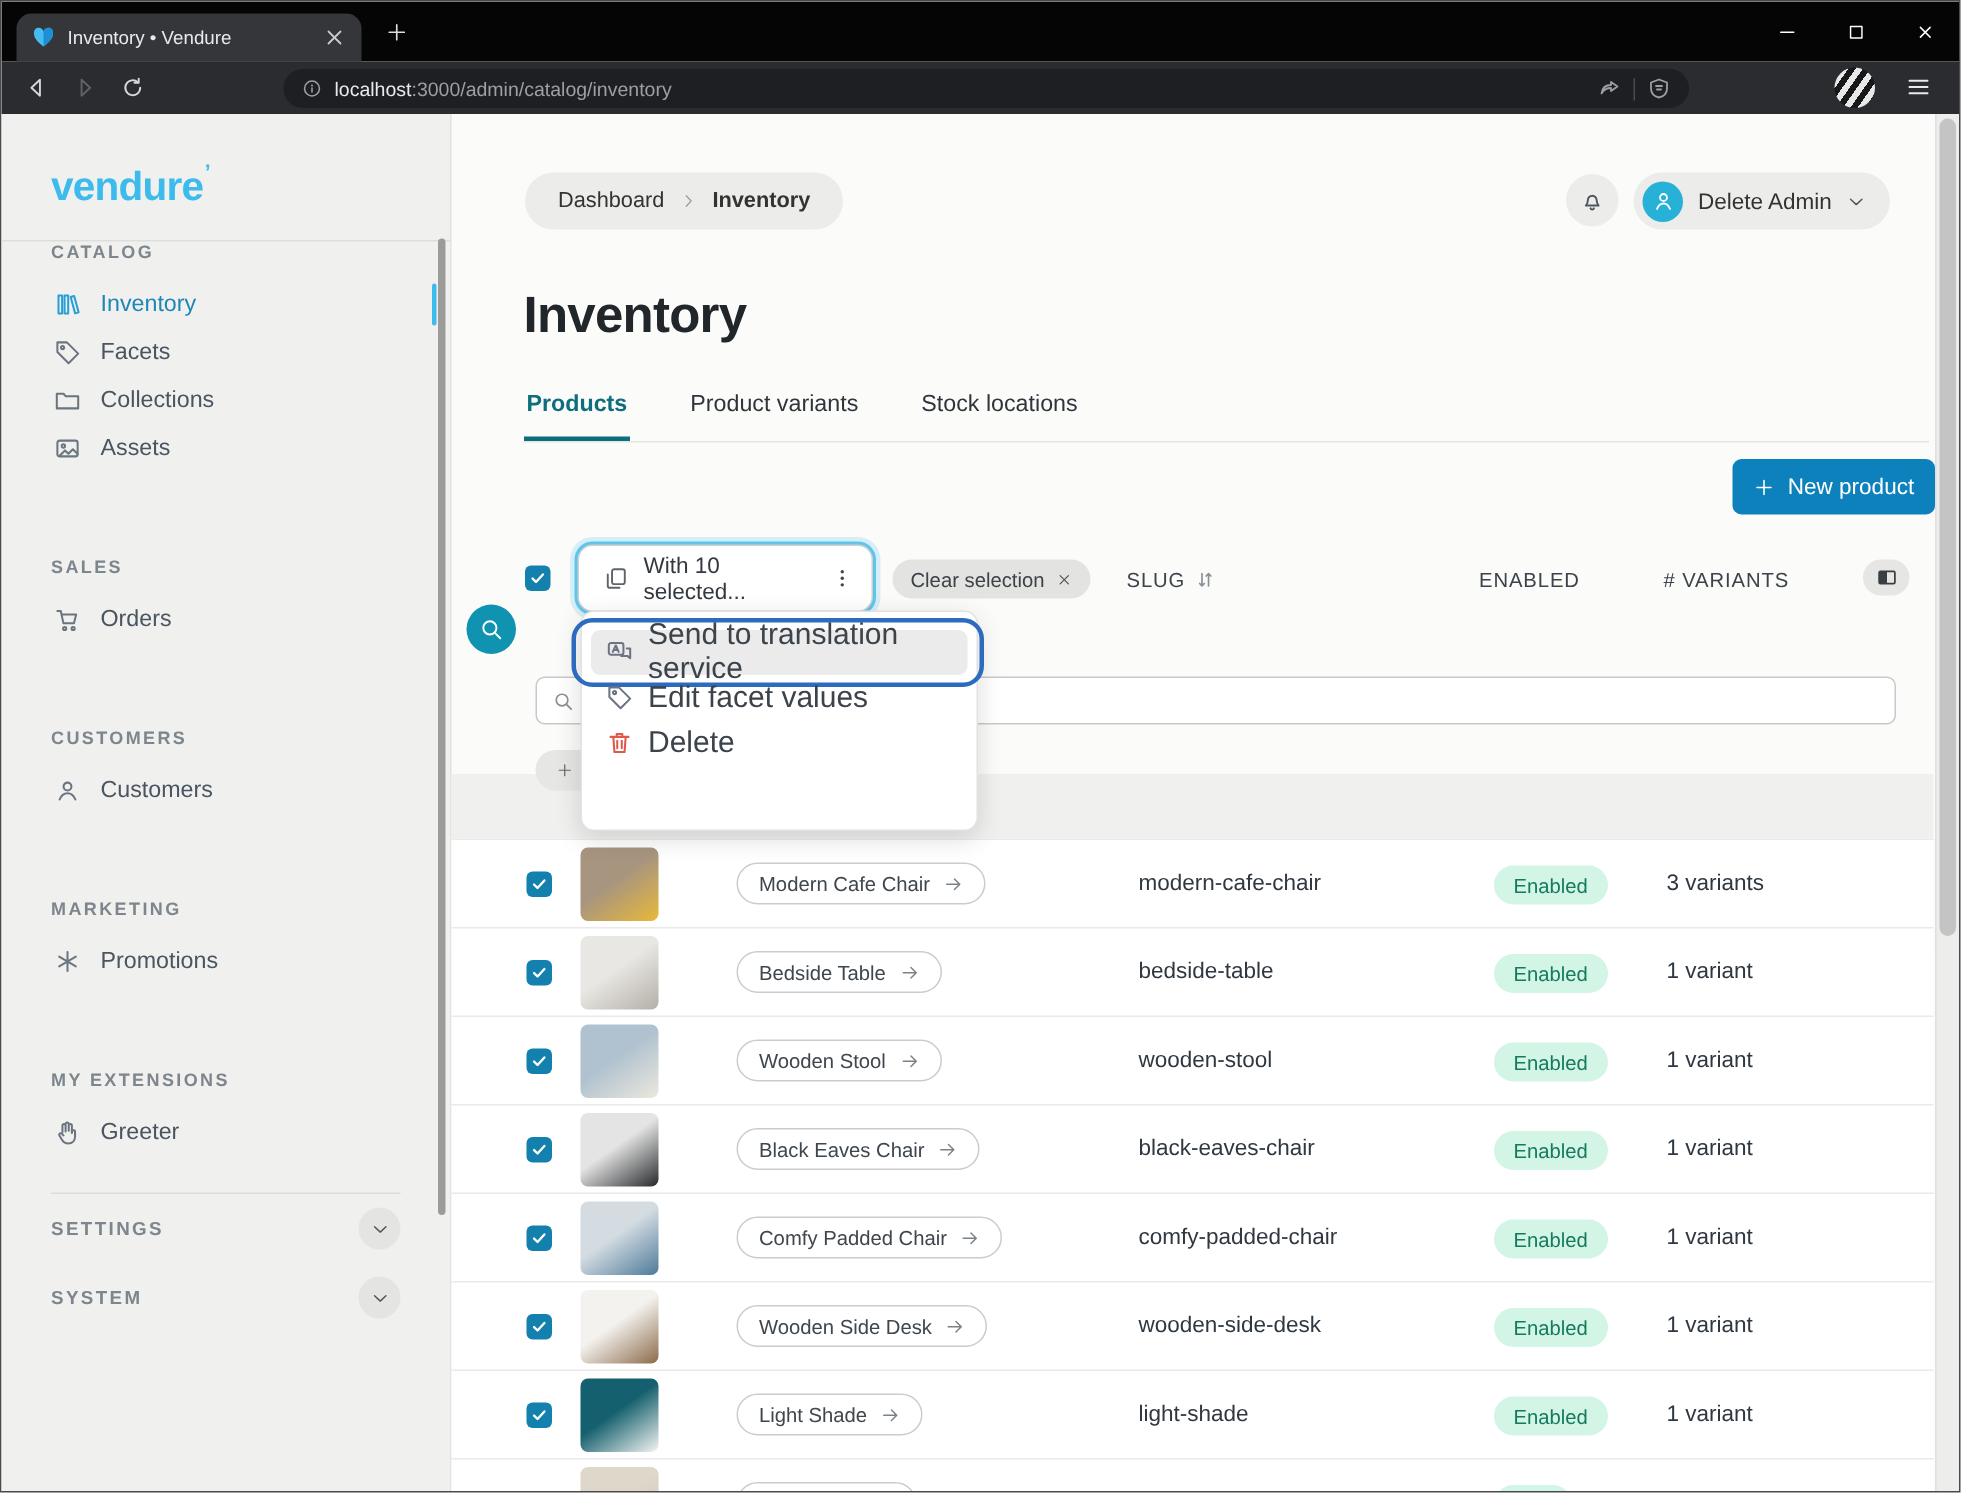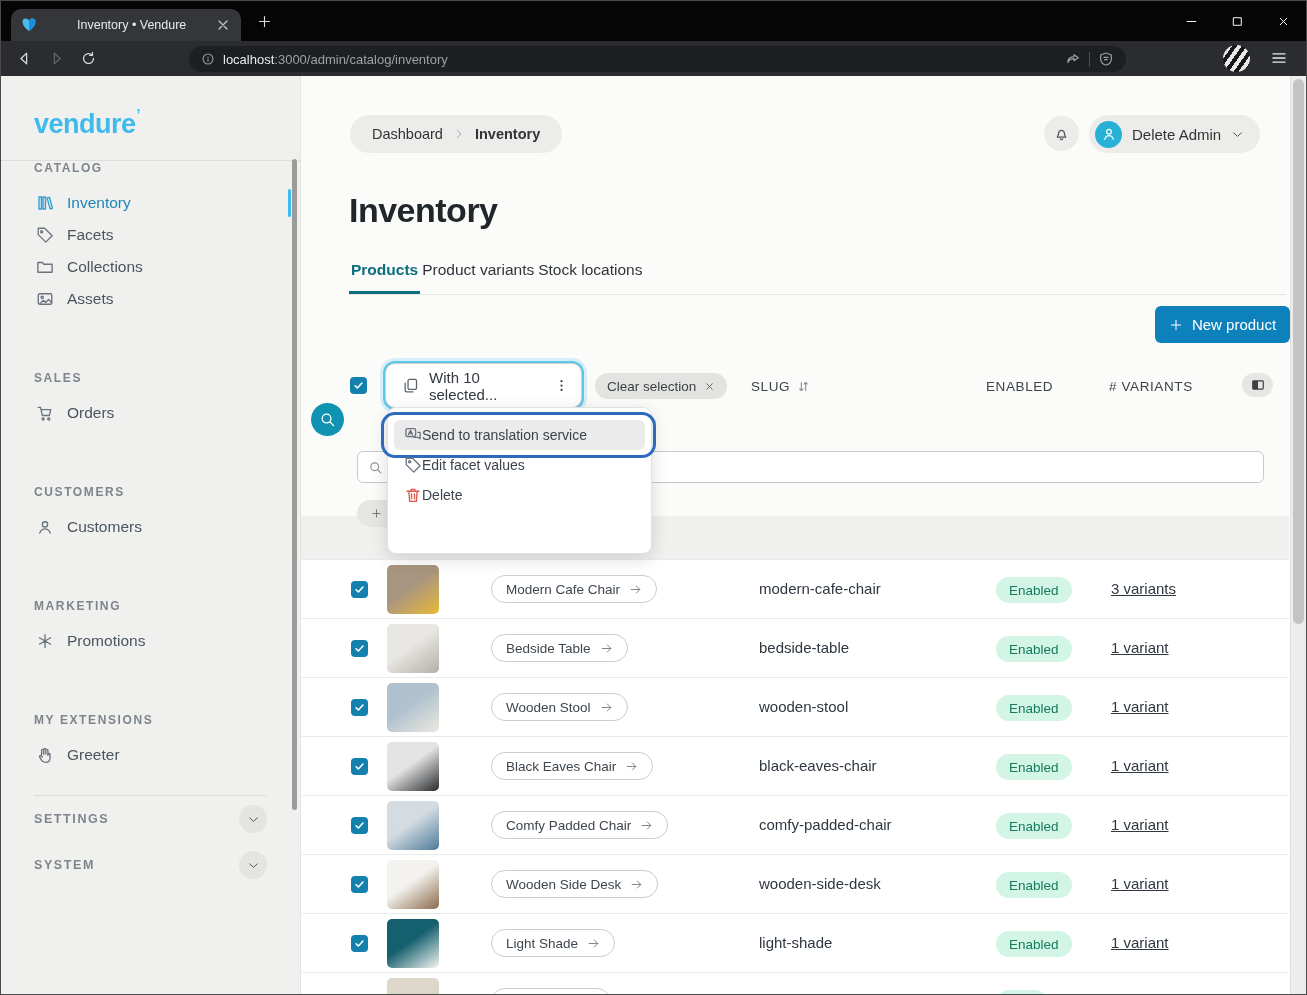--- a/index.html
+++ b/index.html
@@ -4,21 +4,21 @@
 <style>
   * { margin:0; padding:0; box-sizing:border-box; }
   html,body { font-family:"Liberation Sans",sans-serif; }
   .window { position:relative; width:1307px; height:995px; background:#fff; overflow:hidden;
             border:1px solid #4a4a4a; }
 
   
   .titlebar { position:absolute; left:0; top:0; right:0; height:40px; background:#050505; }
   .tab { position:absolute; left:10px; top:8px; width:230px; height:32px; background:#35363a;
          border-radius:10px 10px 0 0; display:flex; align-items:center; padding:0 10px; gap:8px; }
-  .tab-title { color:#e8eaed; font-size:12.5px; flex:1; white-space:nowrap; overflow:hidden;margin-left:32px; }
+  .tab-title { color:#e8eaed; font-size:12.5px; flex:1; white-space:nowrap; overflow:hidden; }
   .tab .ic { width:16px; height:16px; flex:0 0 16px; }
   .tab-close { width:16px; height:16px; color:#c8cacd; }
   .newtab { position:absolute; left:256px; top:13px; width:15px; height:15px; color:#dadce0; }
   .wincontrols { position:absolute; right:0; top:0; height:40px; display:flex; }
   .winbtn { width:46px; height:40px; display:flex; align-items:center; justify-content:center; color:#fff; }
   .winbtn .ic { width:13px; height:13px; }
 
   .btoolbar { position:absolute; left:0; top:40px; right:0; height:35px; background:#2b2c2f;
               display:flex; align-items:center; }
   .navic { width:17px; height:17px; color:#d5d7da; margin-left:15px; }
@@ -80,21 +80,21 @@
   .user-pill { position:absolute; left:788px; top:39px; height:38px; border-radius:19px; background:#ececea;
                display:flex; align-items:center; gap:10px; padding:0 16px 0 6px; font-size:15px; color:#333; }
   .user-avatar { width:27px; height:27px; border-radius:50%; background:#27b1d6; color:#fff;
                  display:flex; align-items:center; justify-content:center; }
   .user-avatar .ic { width:16px; height:16px; }
   .user-pill .ic.chev { width:13px; height:13px; color:#555; }
 
   .page-title { position:absolute; left:48px; top:115px; font-size:34px; font-weight:700;
                 color:#21262b; letter-spacing:-.5px; }
   .tabs { position:absolute; left:48px; top:183px; right:20px; height:36px;
-          border-bottom:1px solid #e4e4e2; display:flex; }
+          border-bottom:1px solid #e4e4e2; display:flex; gap:38px; }
   .tab-item { font-size:15.5px; color:#2f353b; padding:2px 2px 0; cursor:default; }
   .tab-item.active { color:var(--tab,#0d6e7e); font-weight:700;
                      box-shadow:inset 0 -3px 0 var(--tab,#0d6e7e); }
 
   .new-product { position:absolute; left:854px; top:230px; width:135px; height:37px;
                  background:var(--accent,#0d81bb); color:#fff; border:none; border-radius:6px;
                  font-size:15px; font-family:inherit; display:flex; align-items:center;
                  justify-content:center; gap:9px; }
   .new-product .ic { width:14px; height:14px; }
 
@@ -144,28 +144,28 @@
   .prow .checkbox { position:absolute; left:50px; top:21px; }
   .thumb { position:absolute; left:86px; top:5px; width:52px; height:49px; border-radius:5px; }
   .name-pill { position:absolute; left:190px; top:15px; height:28px; min-width:120px;
                border:1px solid #c8cdd2; border-radius:15px; background:#fff; display:flex;
                align-items:center; gap:9px; padding:0 14px; font-size:13.5px; color:#3e464e; }
   .name-pill .ic { width:13px; height:13px; color:#7a8288; }
   .slug { position:absolute; left:458px; top:20px; font-size:15px; color:#2f3740; }
   .badge { position:absolute; left:695px; top:17px; min-width:52px; height:26px; border-radius:14px;
            background:var(--badge-bg,#d2f5e5); color:var(--badge-text,#157a5e); font-size:13.5px;
            font-weight:500; display:flex; align-items:center; justify-content:center; padding:0 13px; }
-  .variants { position:absolute; left:810px; top:20px; font-size:15px; color:#2f3740;text-decoration:underline; }
+  .variants { position:absolute; left:810px; top:20px; font-size:15px; color:#2f3740; }
 
   
   .bulk-menu { position:absolute; left:86px; top:331px; width:265px; height:147px; background:#fff;
                border:1px solid #e2e2e2; border-radius:9px; box-shadow:0 5px 18px rgba(0,0,0,.14);
                padding:12px 6px 9px; }
-  .menu-item { height:30px; display:flex; align-items:center; padding-left:10px;
-               font-size:14px; color:#3c434b; border-radius:6px; position:relative; }
+  .menu-item { height:30px; display:flex; align-items:center; gap:10px; padding-left:10px;
+               font-size:20px; color:#3c434b; border-radius:6px; position:relative; }
   .menu-item .ic { width:18px; height:18px; color:#6b7480; flex:0 0 18px; }
   .menu-item.hl { background:#ebebeb; }
   .hl-ring { position:absolute; left:-13px; right:-11px; top:-8px; height:46px;
              border:3px solid var(--ring-blue,#2d6bbf); border-radius:14px; pointer-events:none; }
 
   
   .page-scroll { position:absolute; right:0; top:0; width:16px; bottom:0; background:#ededec;
                  border-left:1px solid #e0e0e0; }
   .page-thumb { position:absolute; right:2px; top:3px; width:11px; height:545px; border-radius:6px;
                 background:#c4c4c4; }

